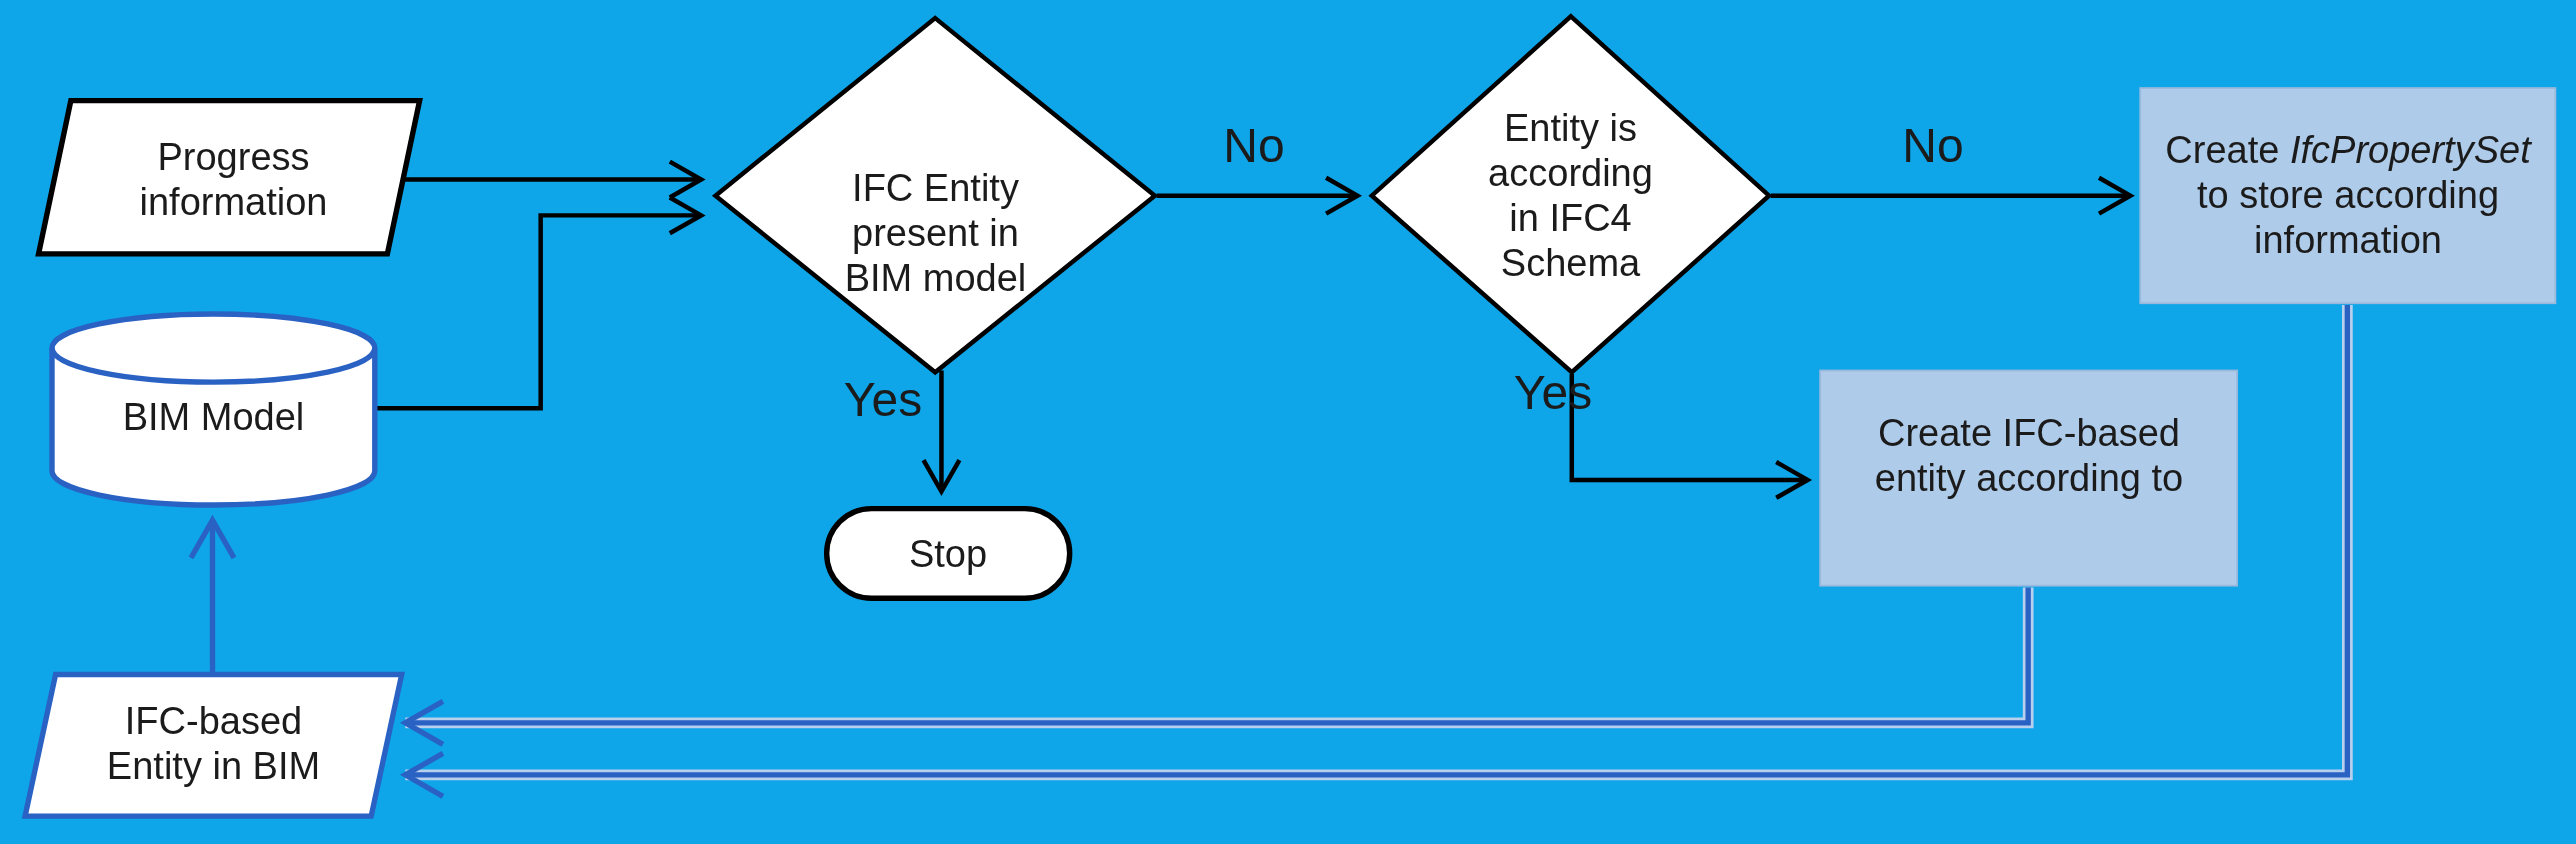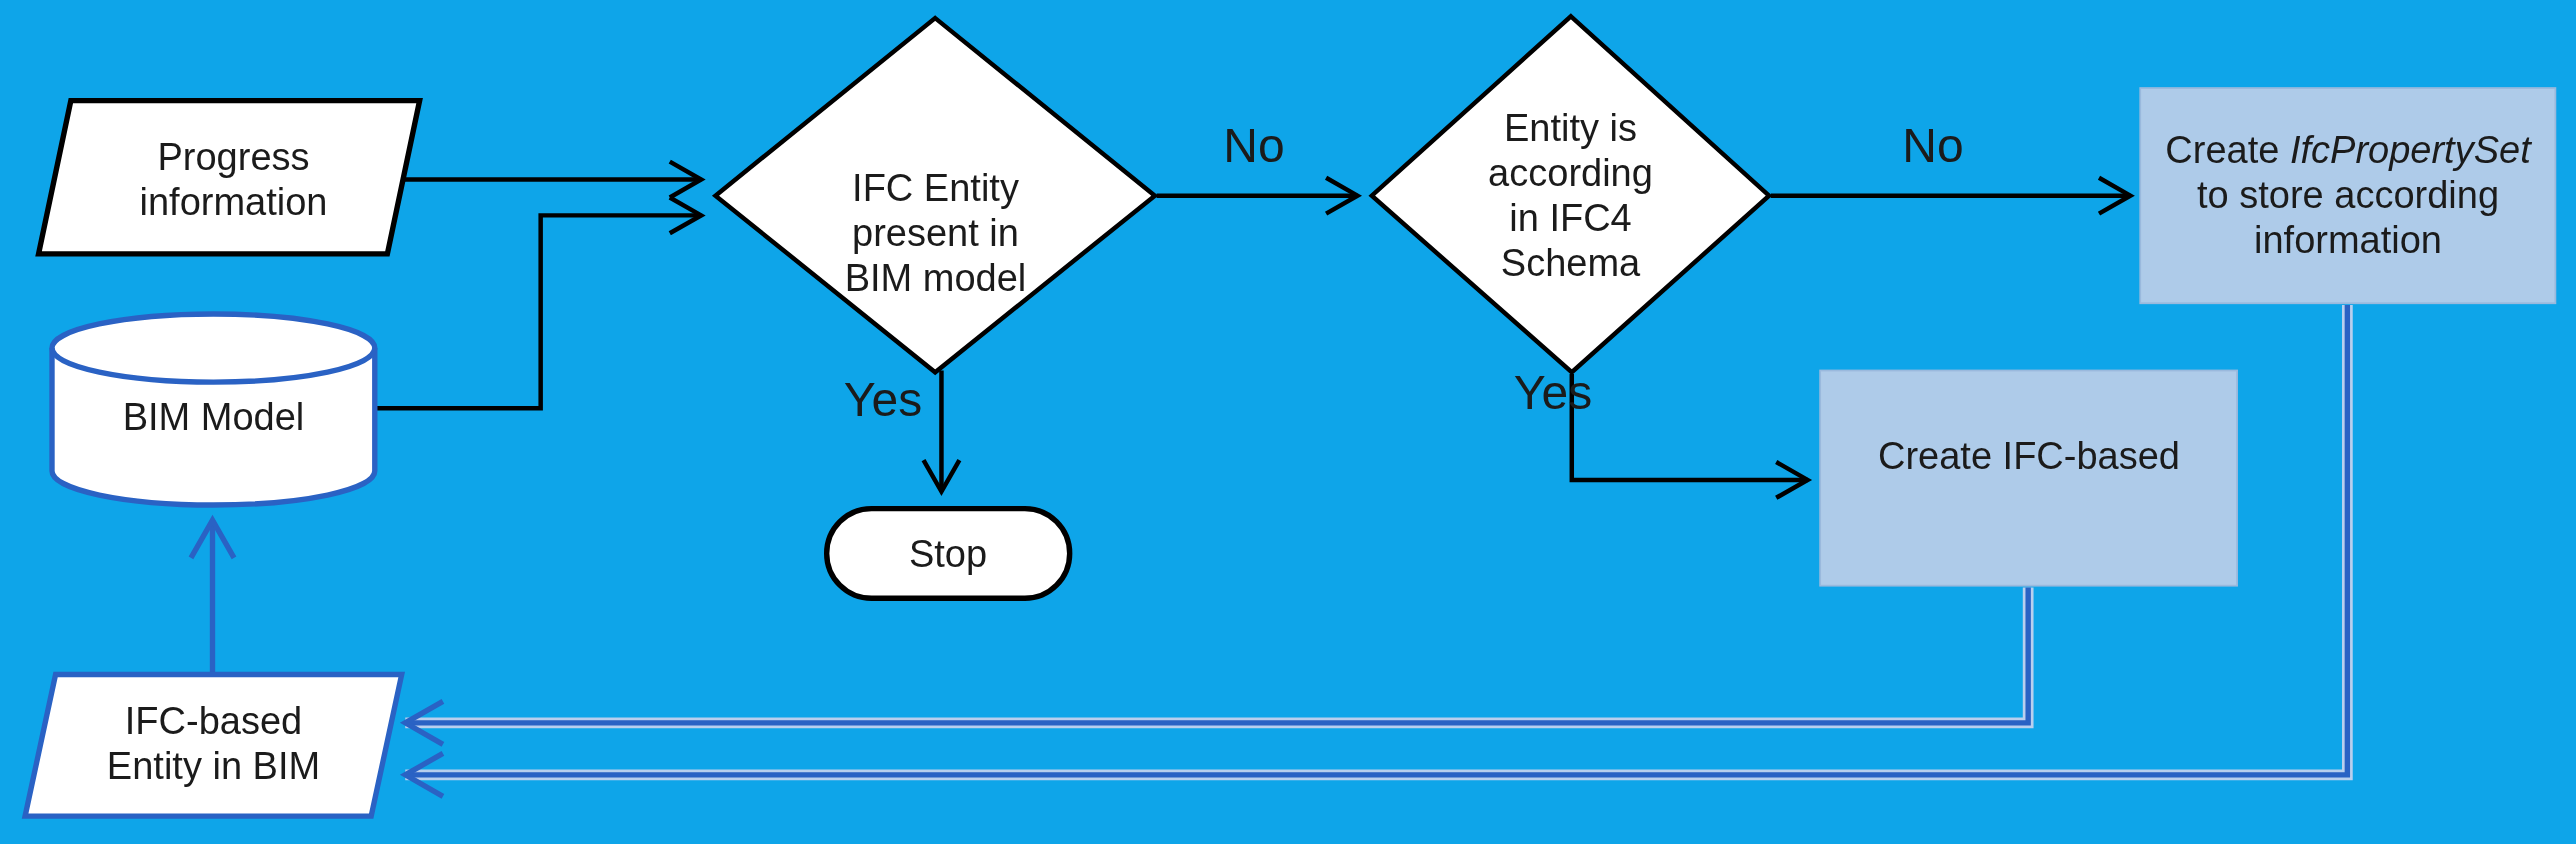--- a/index.html
+++ b/index.html
@@ -115,20 +115,21 @@
   <div class="txt" style="left:2147px; top:128px; width:402px; height:134px;">
     <div>
       <span>Create </span><span class="italic">IfcPropertySet</span>
     </div>
     <div>to store according</div>
     <div>information</div>
   </div>
 
   <div class="txt" style="left:1825px; top:389px; width:408px; height:134px;text-align:center;">
     <div>Create IFC-based</div>
+    <div>entity according to</div>
   </div>
 
   <div class="txt" style="left:79px; top:699px; width:269px; height:90px;">
     <div>IFC-based</div>
     <div>Entity in BIM</div>
   </div>
 
   <div class="edge-label" style="left:1209px; top:123px; width:90px; height:45px;">No</div>
 
   <div class="edge-label" style="left:829px; top:377px; width:108px; height:45px;">Yes</div>

